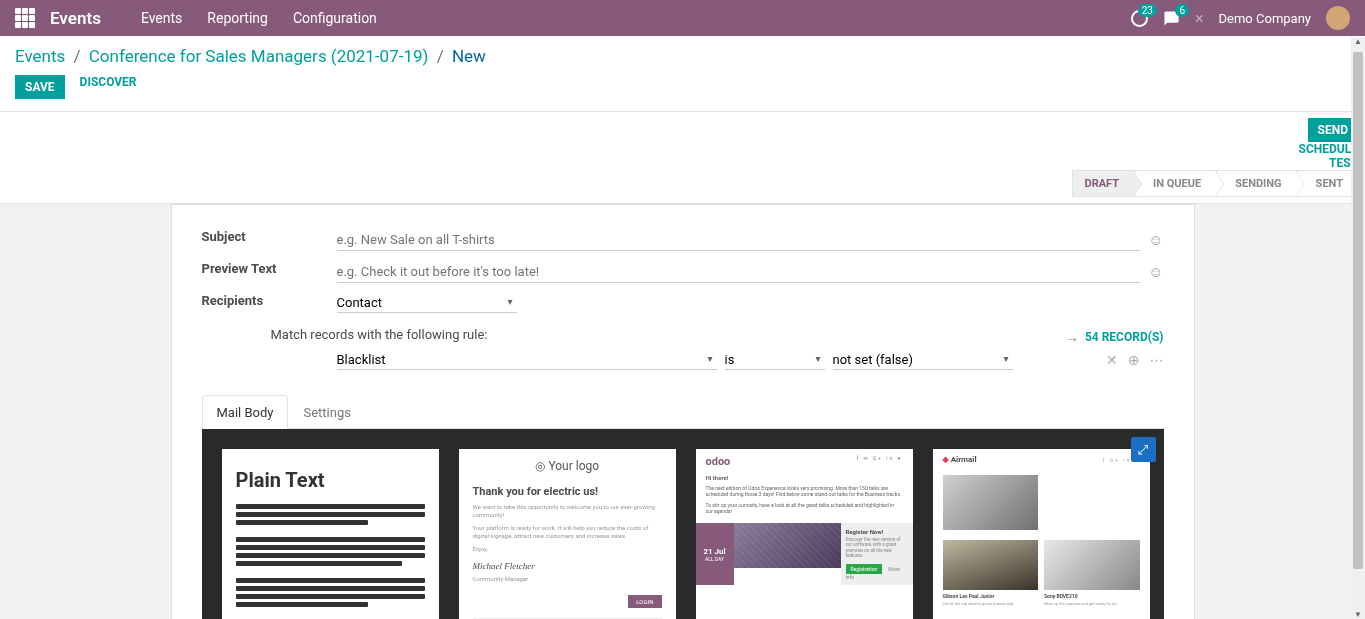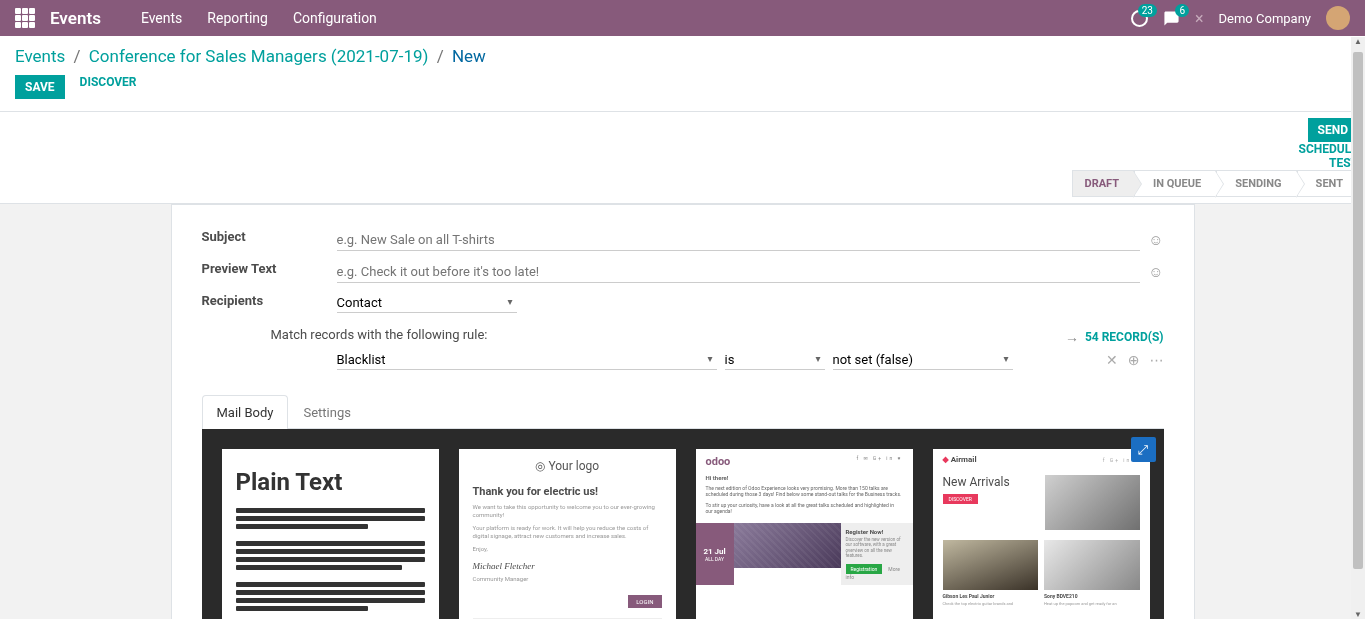--- a/index.html
+++ b/index.html
@@ -61,21 +61,21 @@
 
 .tabs { display:flex; border-bottom:1px solid #dee2e6; margin-top:25px; }
 .tab { padding:9px 14px; font-size:13px; cursor:pointer; border:1px solid transparent; border-bottom:none; margin-bottom:-1px; }
 .tab.active { border-color:#dee2e6; background:#fff; border-top-left-radius:4px; border-top-right-radius:4px; color:#333; }
 .tab.inactive { color:#777; }
 
 .templates-area { background:#2a2a2a; padding:20px; display:flex; gap:20px; position:relative; overflow-x:auto; }
 .fullscreen-btn { position:absolute; top:8px; right:8px; width:25px; height:25px; background:#1b6ec2; color:#fff; display:flex; align-items:center; justify-content:center; cursor:pointer; border-radius:2px; font-size:13px; }
 .tpl-card { width:217px; height:215px; background:#fff; flex-shrink:0; overflow:hidden; font-size:7px; }
 .tpl-plain { padding:14px; }
-.tpl-plain h1 { font-size:24px; font-weight:bold; margin:5px 0 12px; color:#333; }
+.tpl-plain h1 { font-size:20px; font-weight:bold; margin:5px 0 12px; color:#333; }
 .tpl-plain .line { height:5px; background:#333; margin:3px 0; border-radius:1px; }
 .tpl-plain .line.short { width:70%; }
 .tpl-plain .line.med { width:88%; }
 .tpl-join { padding:10px 14px; }
 .tpl-join .logo-line { text-align:center; font-size:12px; margin-bottom:12px; color:#555; }
 .tpl-join h2 { font-size:11px; margin-bottom:5px; }
 .tpl-join p { font-size:6px; color:#999; line-height:1.4; margin-bottom:4px; }
 .tpl-join .sig { font-style:italic; margin:8px 0 4px; font-size:9px; font-family:cursive; }
 .tpl-join .login-btn { background:#875a7b; color:#fff; padding:3px 8px; font-size:6px; float:right; margin-top:8px; }
 .tpl-join .footer { clear:both; border-top:1px solid #eee; margin-top:35px; padding-top:4px; font-size:5px; color:#aaa; display:flex; justify-content:space-between; }
@@ -284,24 +284,20 @@
             </div>
           </div>
         </div>
 
         <div class="tpl-card tpl-air">
           <div class="hdr">
               <span class="brand">Airmail</span>
               <span class="social">f G+ in ♥</span>
             </div>
           <div class="hero">
-            <div class="hero-left">
-              <h2>New Arrivals</h2>
-              <span class="discover">DISCOVER</span>
-            </div>
             <div class="hero-img"></div>
           </div>
           <div class="prods">
             <div class="prod"><div class="prod-img"></div><strong>Gibson Les Paul Junior</strong><span>Check the top electric guitar brands and</span></div>
             <div class="prod"><div class="prod-img tv"></div><strong>Sony BDVE210</strong><span>Heat up the popcorn and get ready for an</span></div>
           </div>
         </div>
 
       </div>
     </div>

